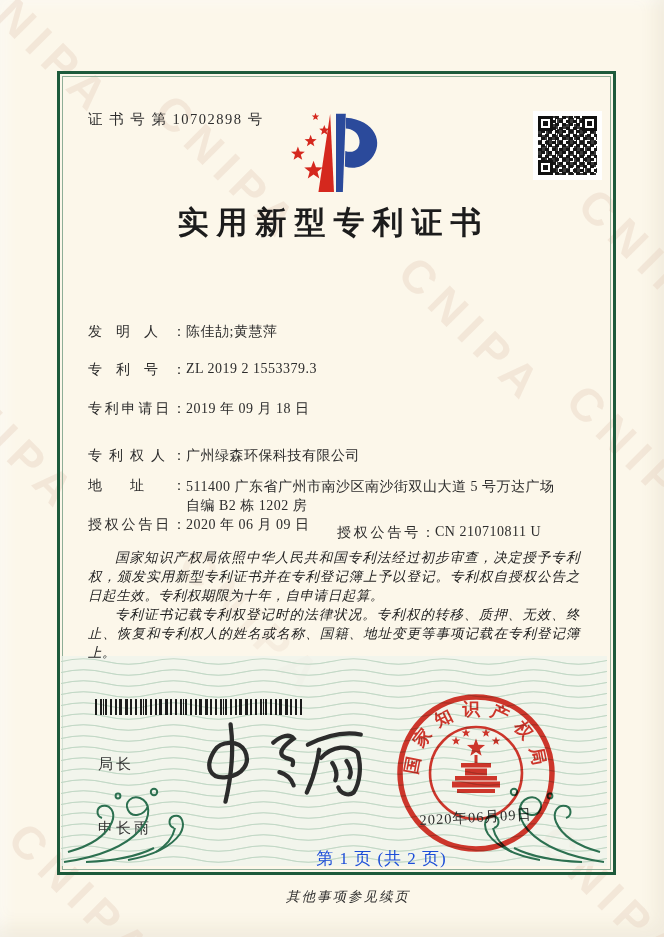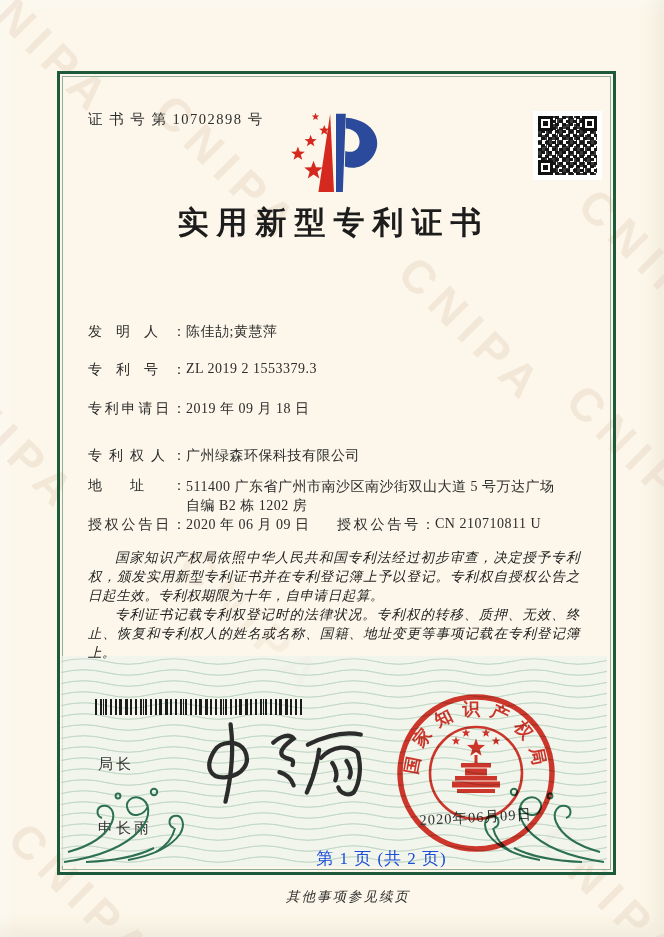--- a/index.html
+++ b/index.html
@@ -40,21 +40,21 @@
 
   
   .row{position:absolute;left:88px;width:500px;font-size:14px;color:#2c2c2c;}
   .lab{display:inline-block;width:98px;text-align:justify;text-align-last:justify;
        vertical-align:top;color:#2c2c2c;}
   .val{display:inline-block;vertical-align:top;letter-spacing:.5px;}
   .val2{display:block;}
   .r0{top:281px;} .r1{top:323px;} .r2{top:361px;} .r3{top:400px;} .r4{top:447px;}
   .r5{top:477px;} .r6{top:516px;}
   .addr-val{width:390px;line-height:19px;}
-  .pairB{position:absolute;left:249px;top:0;white-space:nowrap;}
+  .pairB{position:absolute;left:249px;top:8px;white-space:nowrap;}
 
   
   .legal{position:absolute;left:88px;top:548px;width:492px;font-size:13.5px;line-height:19px;
          color:#222;text-align:justify;font-style:italic;letter-spacing:.6px;}
   .legal p{margin:0;text-indent:2em;}
 
   
   .band{position:absolute;left:61px;top:656px;width:546px;height:210px;}
 
   .barcode{position:absolute;left:95px;top:699px;width:207px;height:16px;

